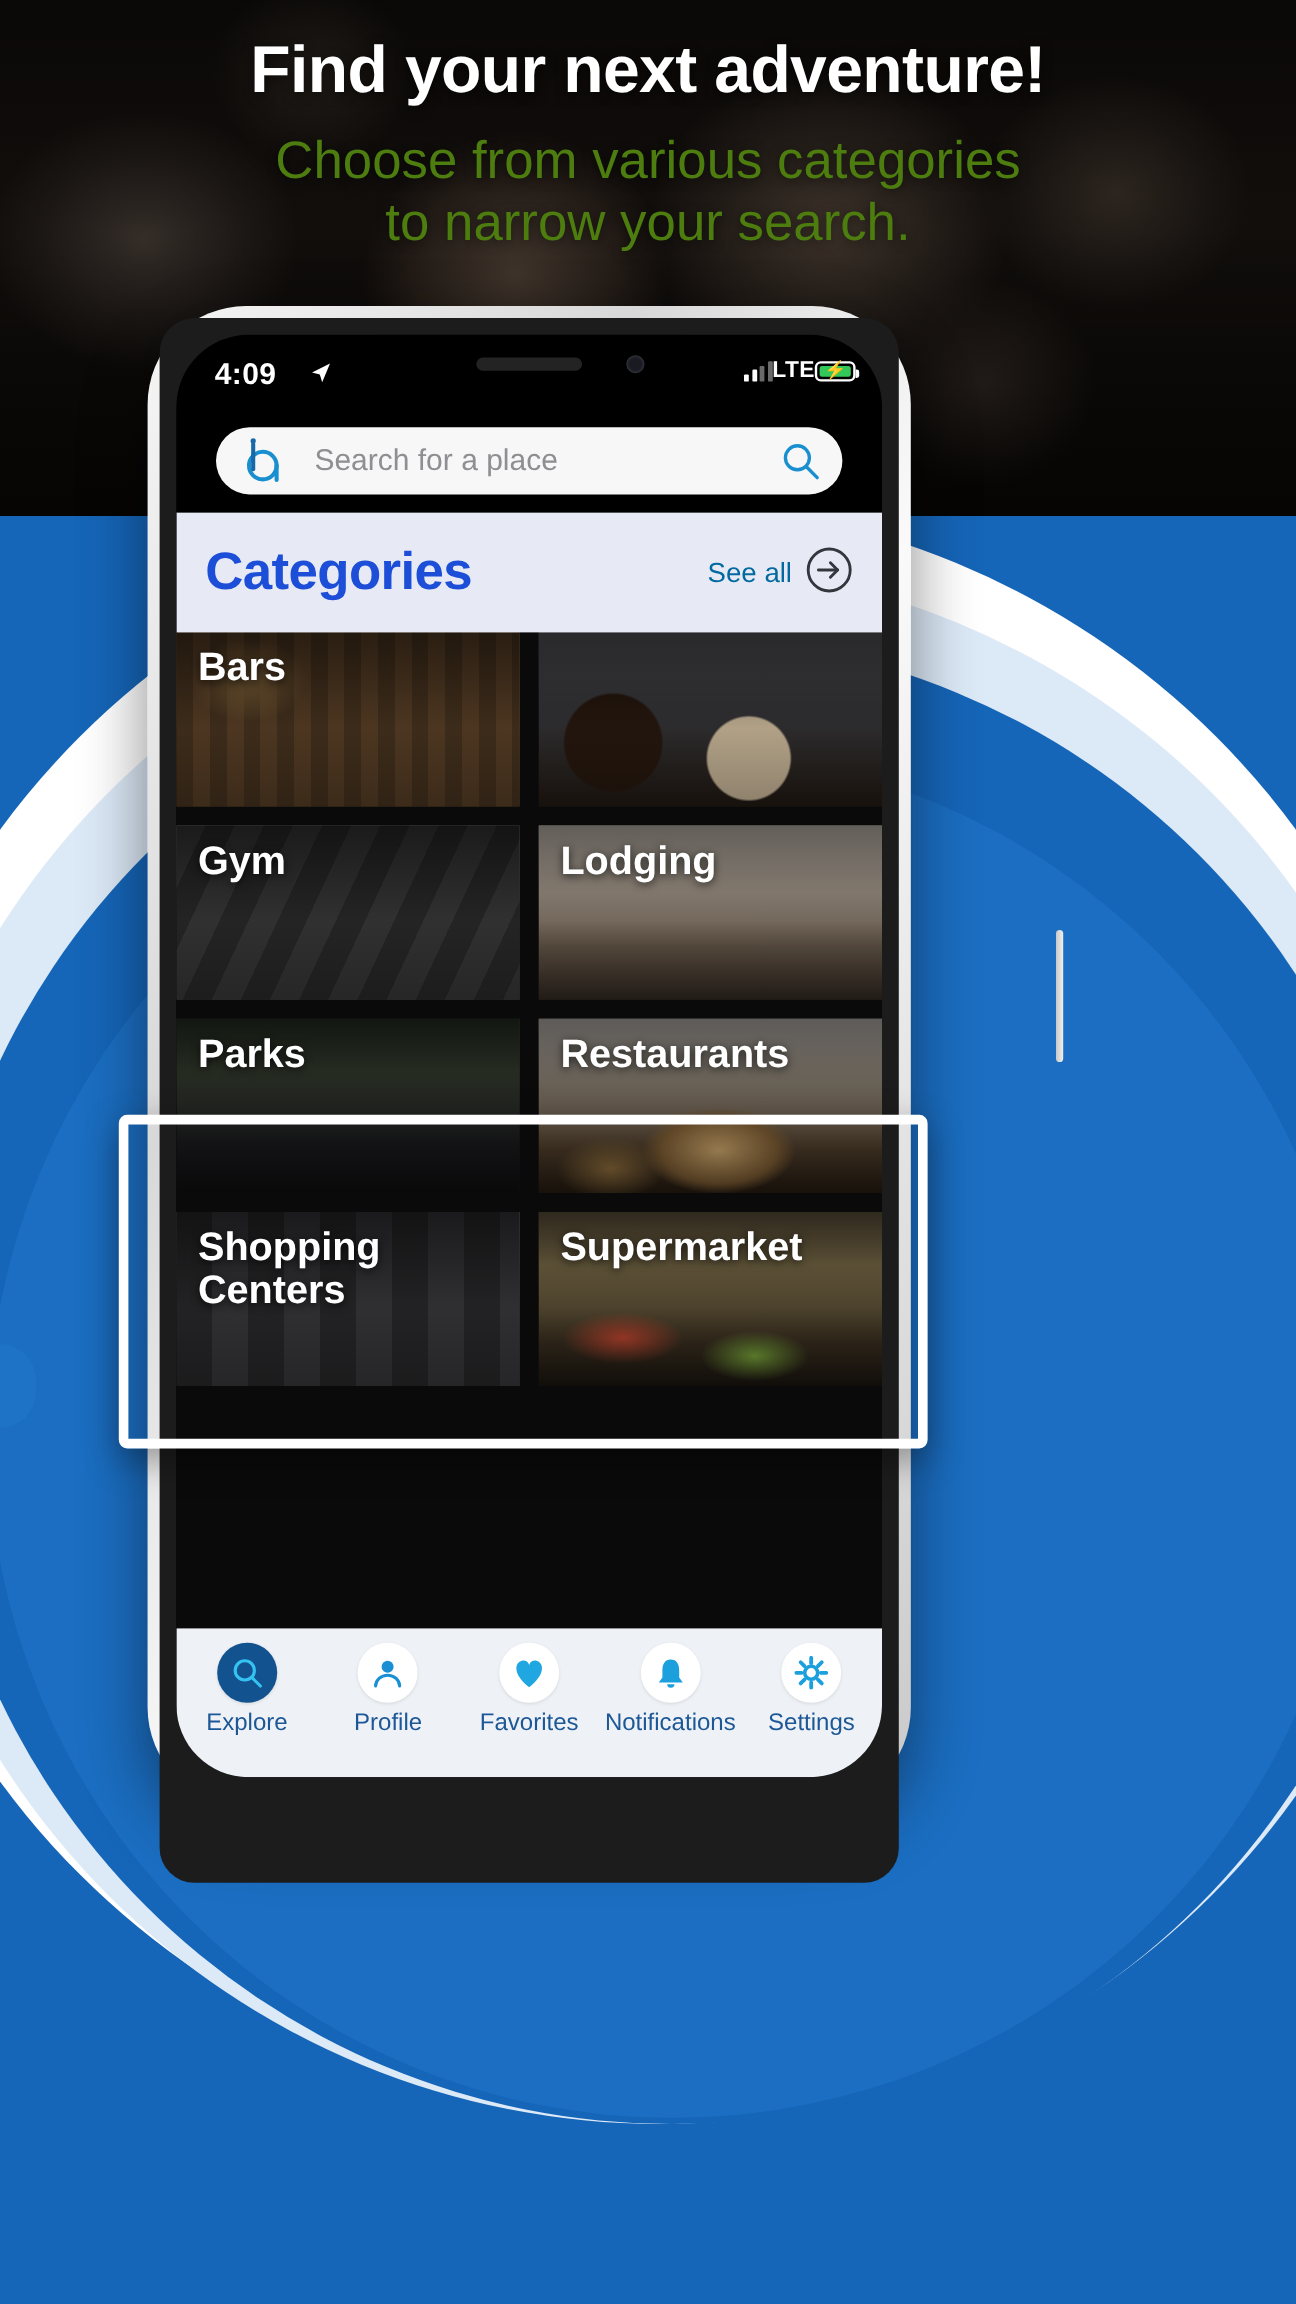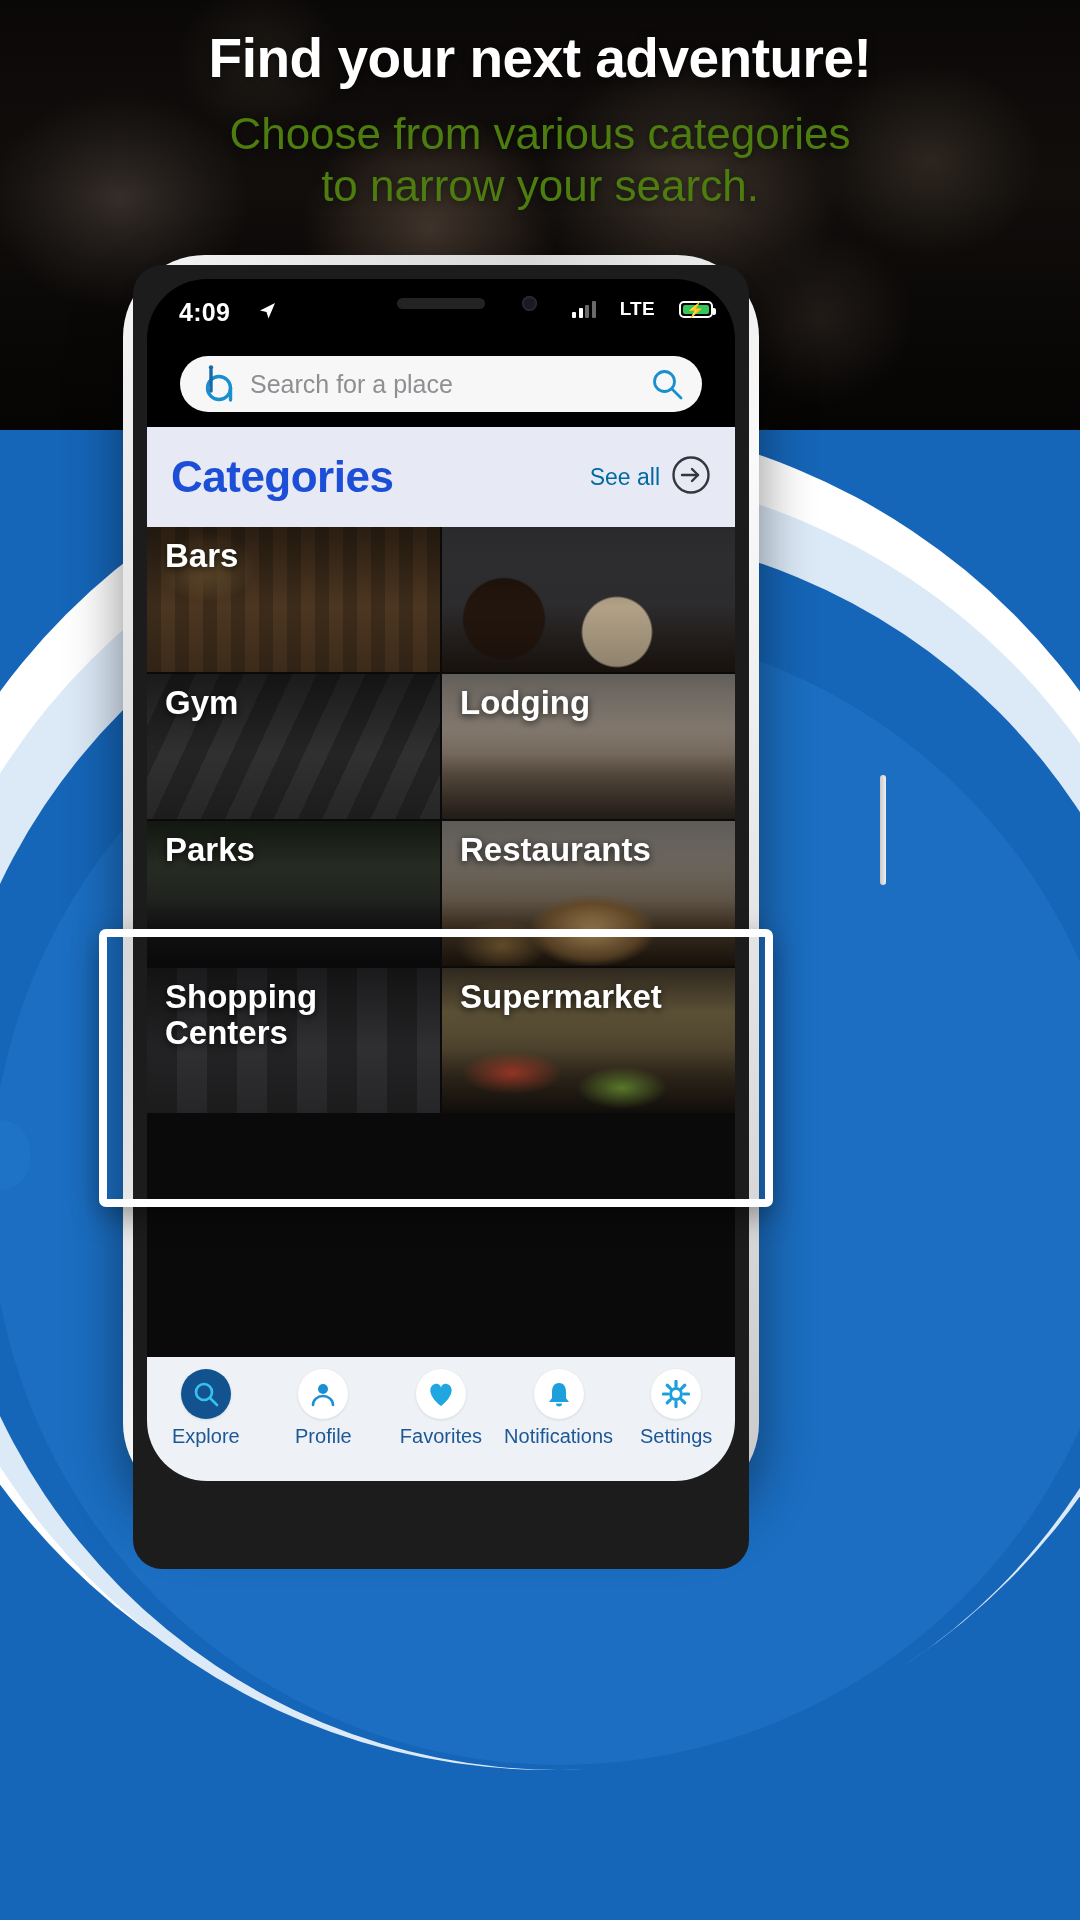--- a/index.html
+++ b/index.html
@@ -121,21 +121,21 @@
   
   .statusbar {
     position:absolute; left:0; top:0; width:588px; height:62px;
     color:#fff; z-index:15;
   }
   .sb-time {
     position:absolute; left:32px; top:19px;
     font-size:25px; font-weight:bold; letter-spacing:.3px;
   }
   .loc-arrow { position:absolute; left:110px; top:22px; }
-  .sb-right { position:absolute; right:22px; top:19px; display:flex; align-items:center; gap:24px; }
+  .sb-right { position:absolute; right:22px; top:19px; display:flex; align-items:center; gap:0; }
   .bars { display:flex; align-items:flex-end; gap:2.5px; height:17px; }
   .bars i { width:4px; background:#fff; border-radius:1px; display:block; }
   .bars i:nth-child(1){height:6px;}
   .bars i:nth-child(2){height:10px;}
   .bars i:nth-child(3){height:13px; background:#6a6a6a;}
   .bars i:nth-child(4){height:17px; background:#6a6a6a;}
   .lte { font-size:19px; font-weight:bold; letter-spacing:.3px; }
   .batt {
     width:34px; height:17px; border:2px solid #fff; border-radius:5px;
     position:relative; padding:2px;
@@ -151,21 +151,21 @@
   }
 
   
   .searchbar-wrap {
     position:absolute; left:0; top:62px; width:588px; height:86px;
     background:#000; z-index:14;
     display:flex; align-items:center; justify-content:center;
   }
   .searchbar {
     width:522px; height:56px; background:#f7f7f7; border-radius:28px;
-    display:flex; align-items:center; padding:0 18px; gap:14px;
+    display:flex; align-items:center; padding:0 18px; gap:26px;
   }
   .app-logo {
     width:38px; height:38px; position:relative; flex:none;
   }
   .search-ph { flex:1; font-size:25px; color:#8e8e93; }
   .mag-icon { width:34px; height:34px; flex:none; }
 
   
   .cat-header {
     position:absolute; left:0; top:148px; width:588px; height:100px;
@@ -174,21 +174,21 @@
     padding:0 24px; z-index:12;
   }
   .cat-title { font-size:44px; font-weight:bold; color:#1d4ed8; letter-spacing:-.5px; }
   .see-all-wrap { display:flex; align-items:center; gap:11px; }
   .see-all { font-size:23px; color:#0369a1; }
 
   
   .grid {
     position:absolute; left:0; top:248px; width:588px; height:830px;
     display:grid; grid-template-columns:1fr 1fr; grid-auto-rows:145px;
-    gap:2px; background:#0a0a0a; z-index:10;
+    gap:16px; background:#0a0a0a; z-index:10;
   }
   .tile { position:relative; overflow:hidden; }
   .tile .shade {
     position:absolute; inset:0;
     background:linear-gradient(180deg, rgba(0,0,0,.55) 0%, rgba(0,0,0,.18) 55%, rgba(0,0,0,.35) 100%);
   }
   .tile .lbl {
     position:absolute; left:18px; top:11px; right:10px;
     font-size:33px; font-weight:bold; color:#fff; line-height:1.1;
     text-shadow:0 2px 7px rgba(0,0,0,.7);

